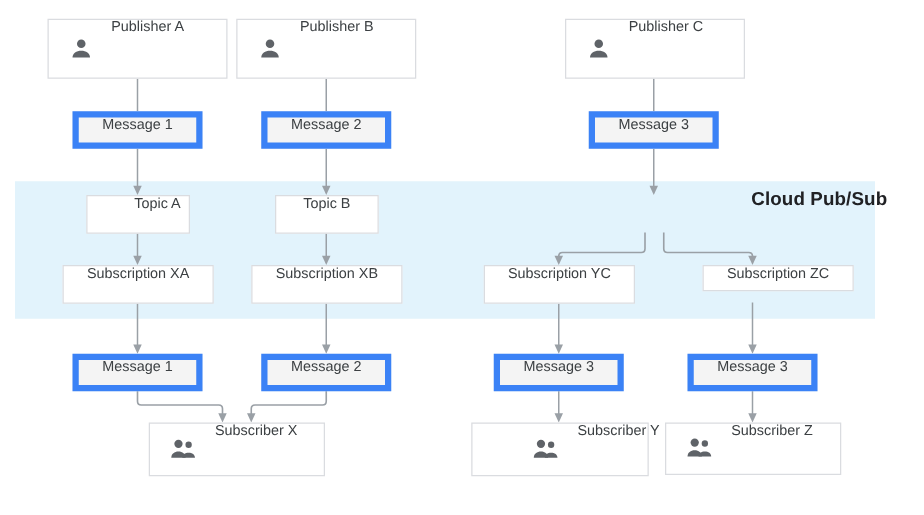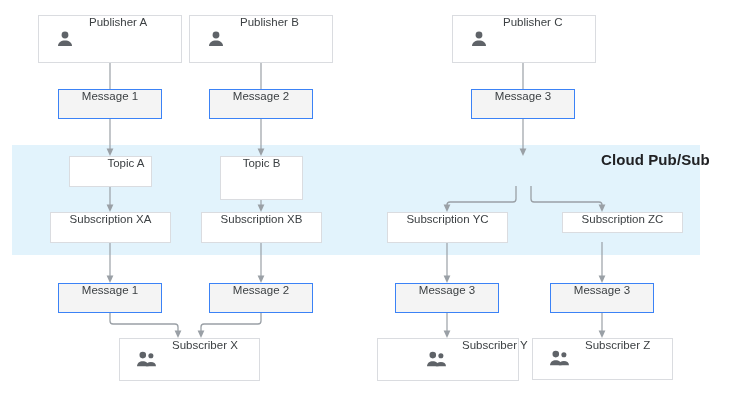--- a/index.html
+++ b/index.html
@@ -47,21 +47,21 @@
     font-size: 11.5px;
     color: #3c4043;
     white-space: nowrap;
   }
   .node.white {
     background: #ffffff;
     border: 1px solid #dadce0;
   }
   .node.gray {
     background: #f4f4f4;
-    border: 1px solid #3b82f6;
+    border: 5px solid #3b82f6;
   }
   .node.actor {
     justify-content: flex-start;
     padding-left: 16px;
   }
   .node.actor .glyph {
     flex: 0 0 auto;
     margin-right: 14px;
     display: flex;
     align-items: center;
@@ -183,21 +183,21 @@
   <div class="node gray" style="left:209px; top:89px; width:104px; height:30px;">
     <span>Message 2</span>
   </div>
   <div class="node gray" style="left:471px; top:89px; width:104px; height:30px;">
     <span>Message 3</span>
   </div>
 
   <div class="node white" style="left:69px;  top:156px; width:83px; height:31px;padding-left:31px;">
     <span>Topic A</span>
   </div>
-  <div class="node white" style="left:220px; top:156px; width:83px; height:44px;">
+  <div class="node white" style="left:220px; top:156px; width:83px; height:31px;">
     <span>Topic B</span>
   </div>
 
   <div class="node white" style="left:50px;  top:212px; width:121px; height:31px;">
     <span>Subscription XA</span>
   </div>
   <div class="node white" style="left:201px; top:212px; width:121px; height:31px;">
     <span>Subscription XB</span>
   </div>
   <div class="node white" style="left:387px; top:212px; width:121px; height:31px;">

